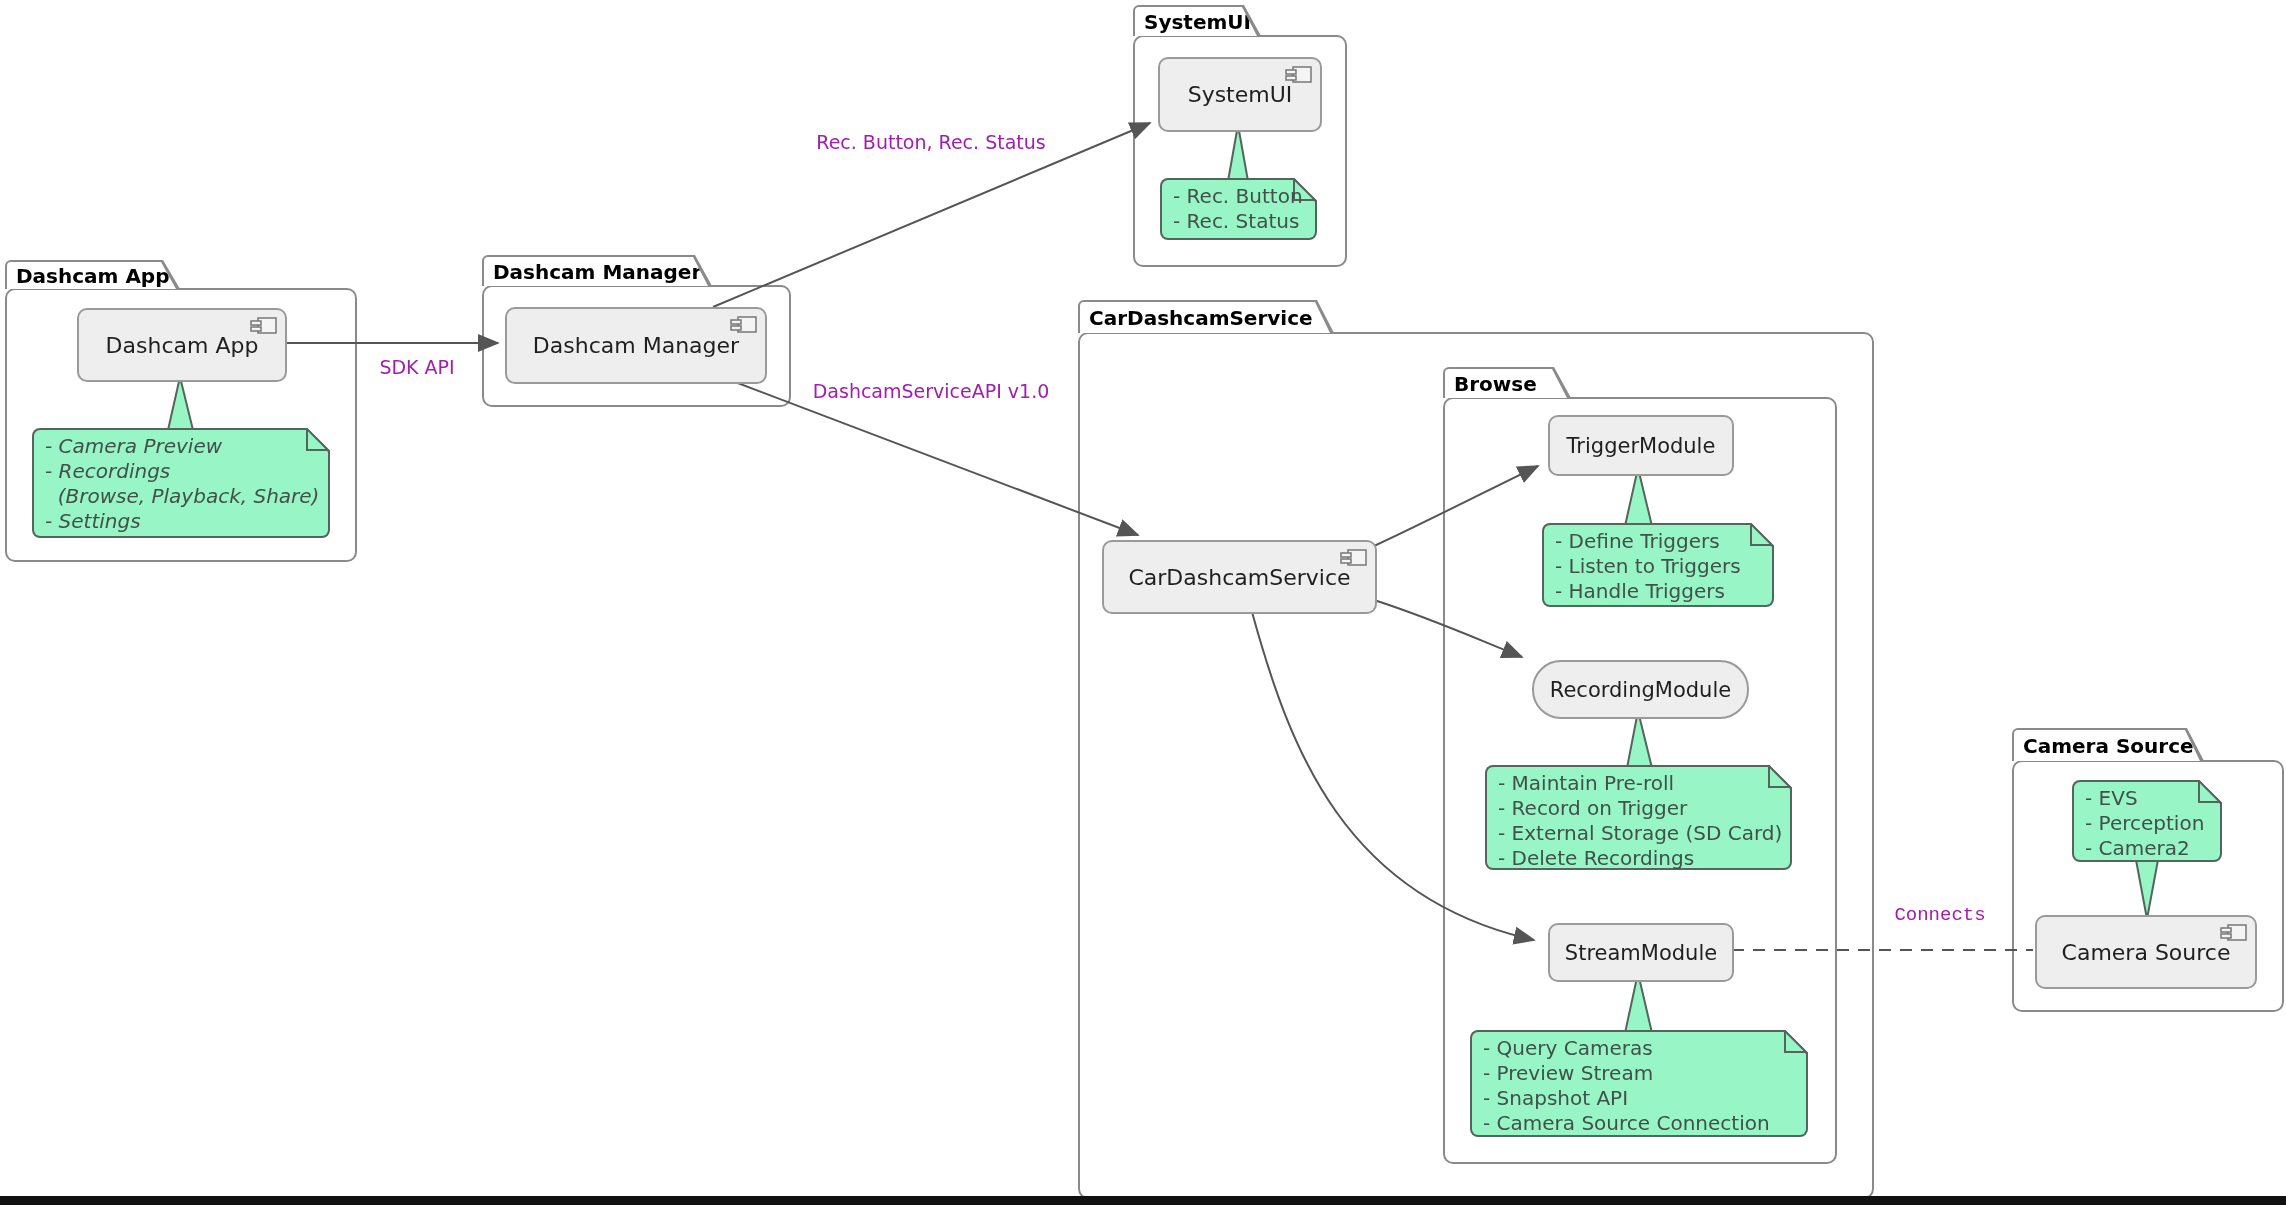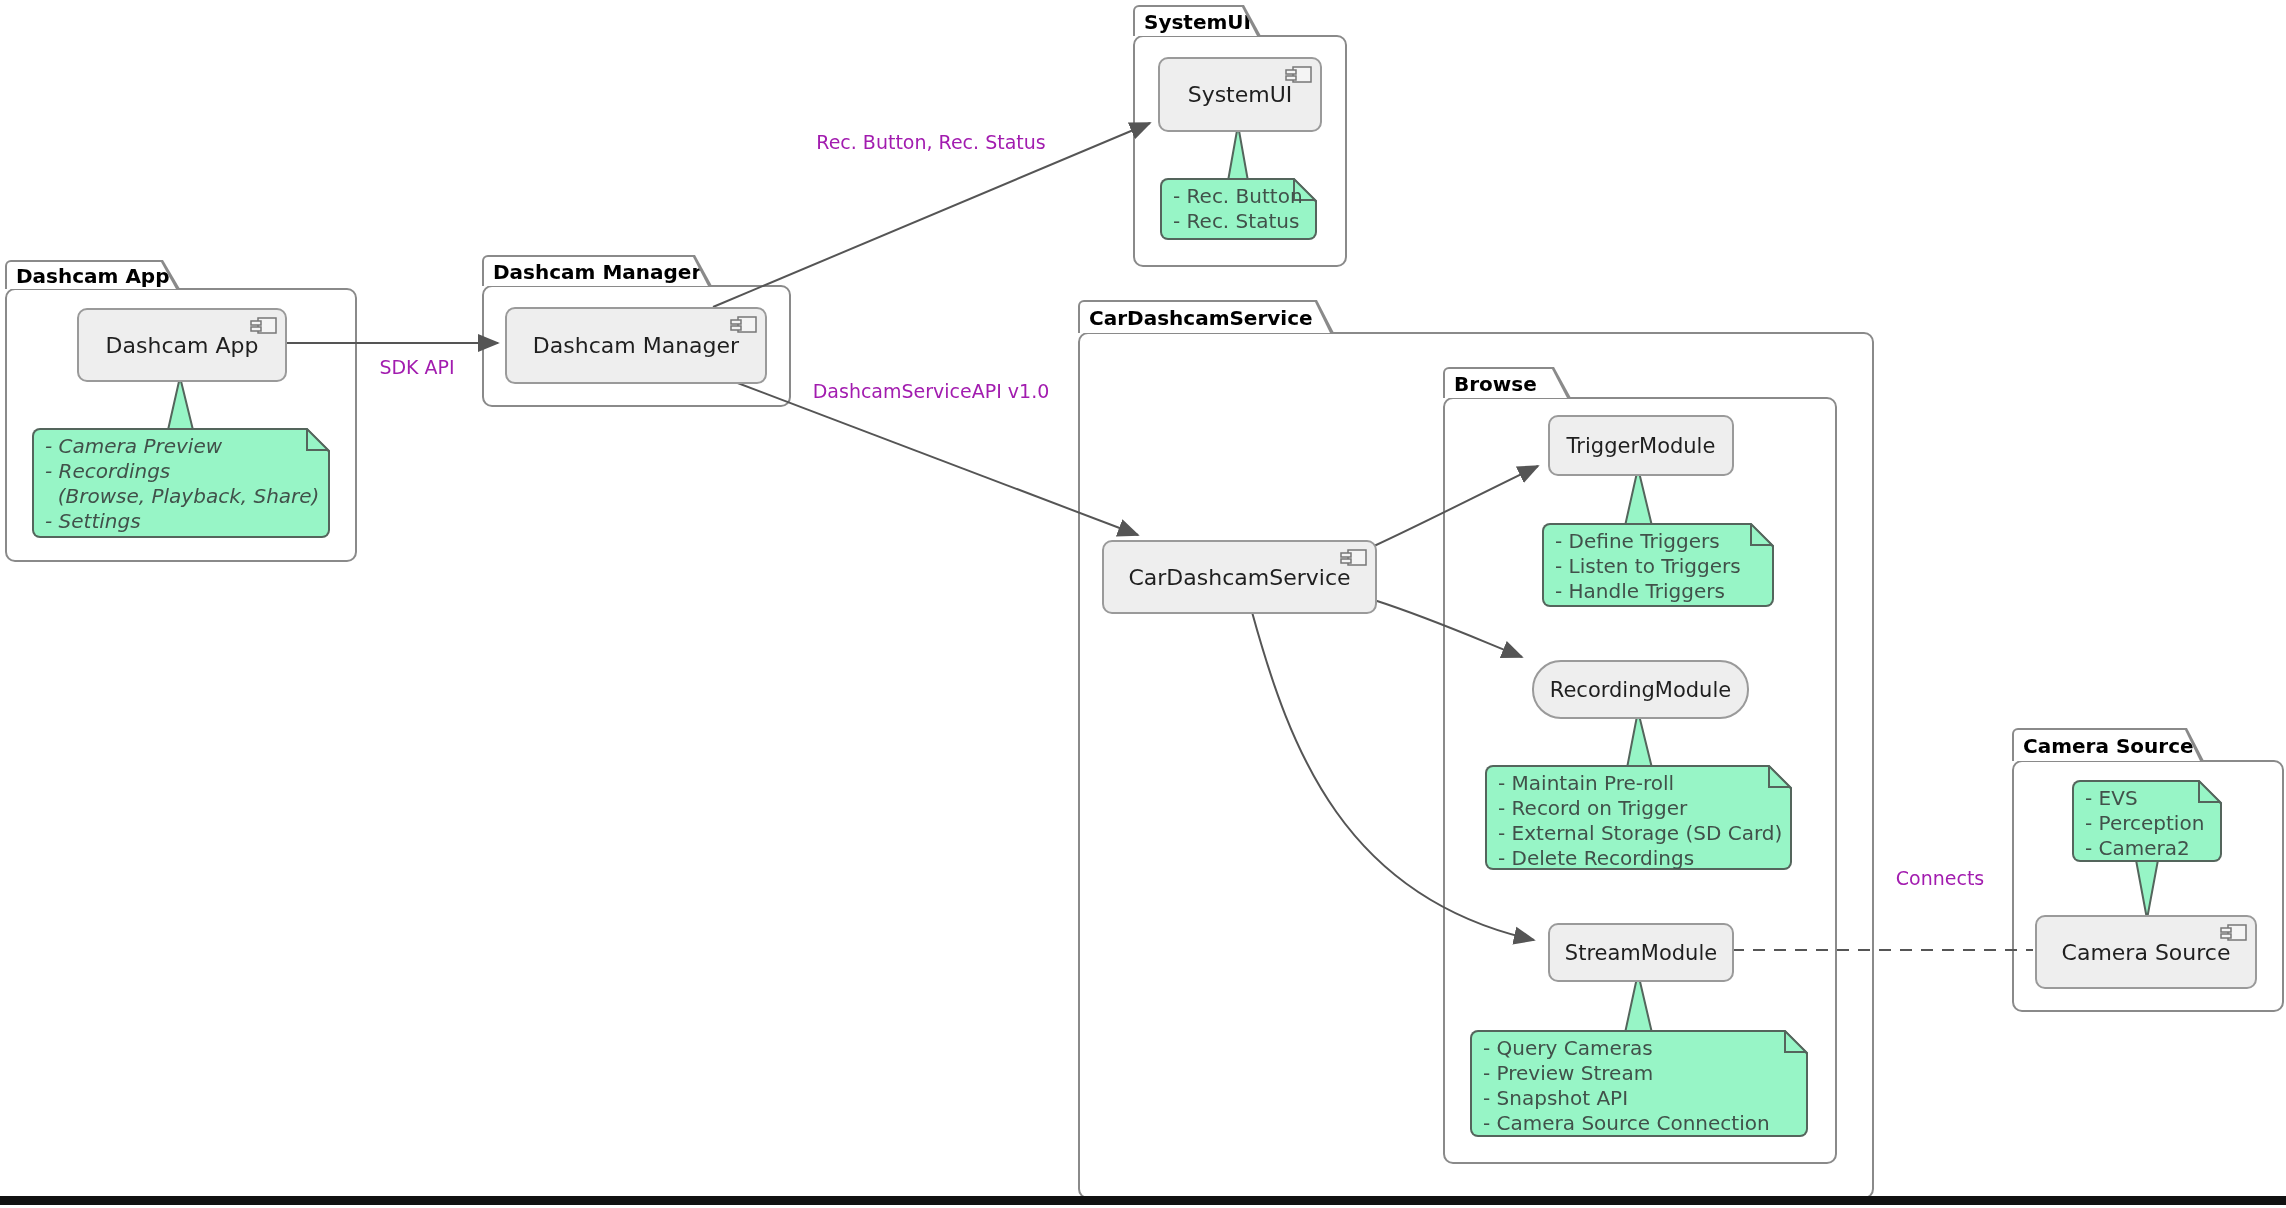--- a/index.html
+++ b/index.html
@@ -232,16 +232,16 @@
         <polygon points="1,1 1,22 22,22" fill="#97f5c6" stroke="#54655c" stroke-width="2"></polygon>
       </svg>
     <div class="note-text">- EVS
 - Perception
 - Camera2</div>
   </div>
 
   <div class="edge-label" style="left:417px;top:312px;margin-top:44px;">SDK API</div>
   <div class="edge-label" style="left:931px;top:131px;">Rec. Button, Rec. Status</div>
   <div class="edge-label" style="left:931px;top:380px;">DashcamServiceAPI v1.0</div>
-  <div class="edge-label" style="left:1940px;top:867px;">Connects</div>
+  <div class="edge-label" style="left:1940px;top:904px;font-family:Liberation Mono, monospace;">Connects</div>
 
   <div id="bottom-bar"></div>
 </div>
 
 </body></html>

